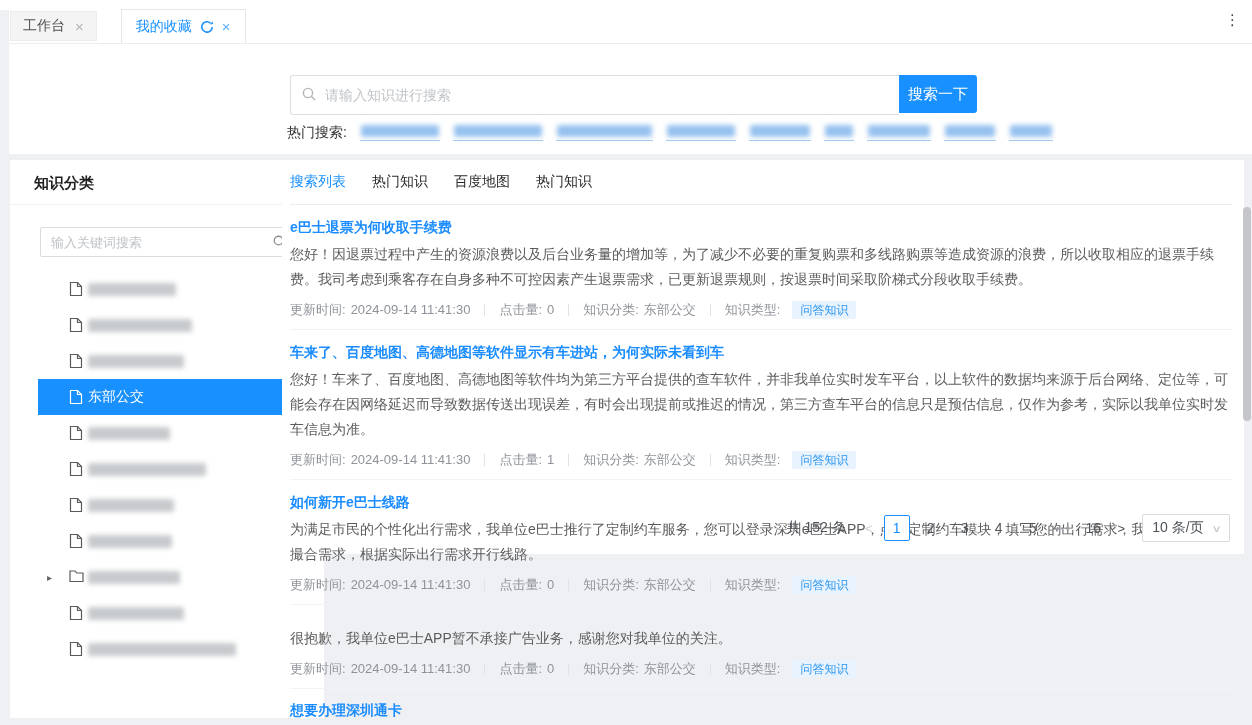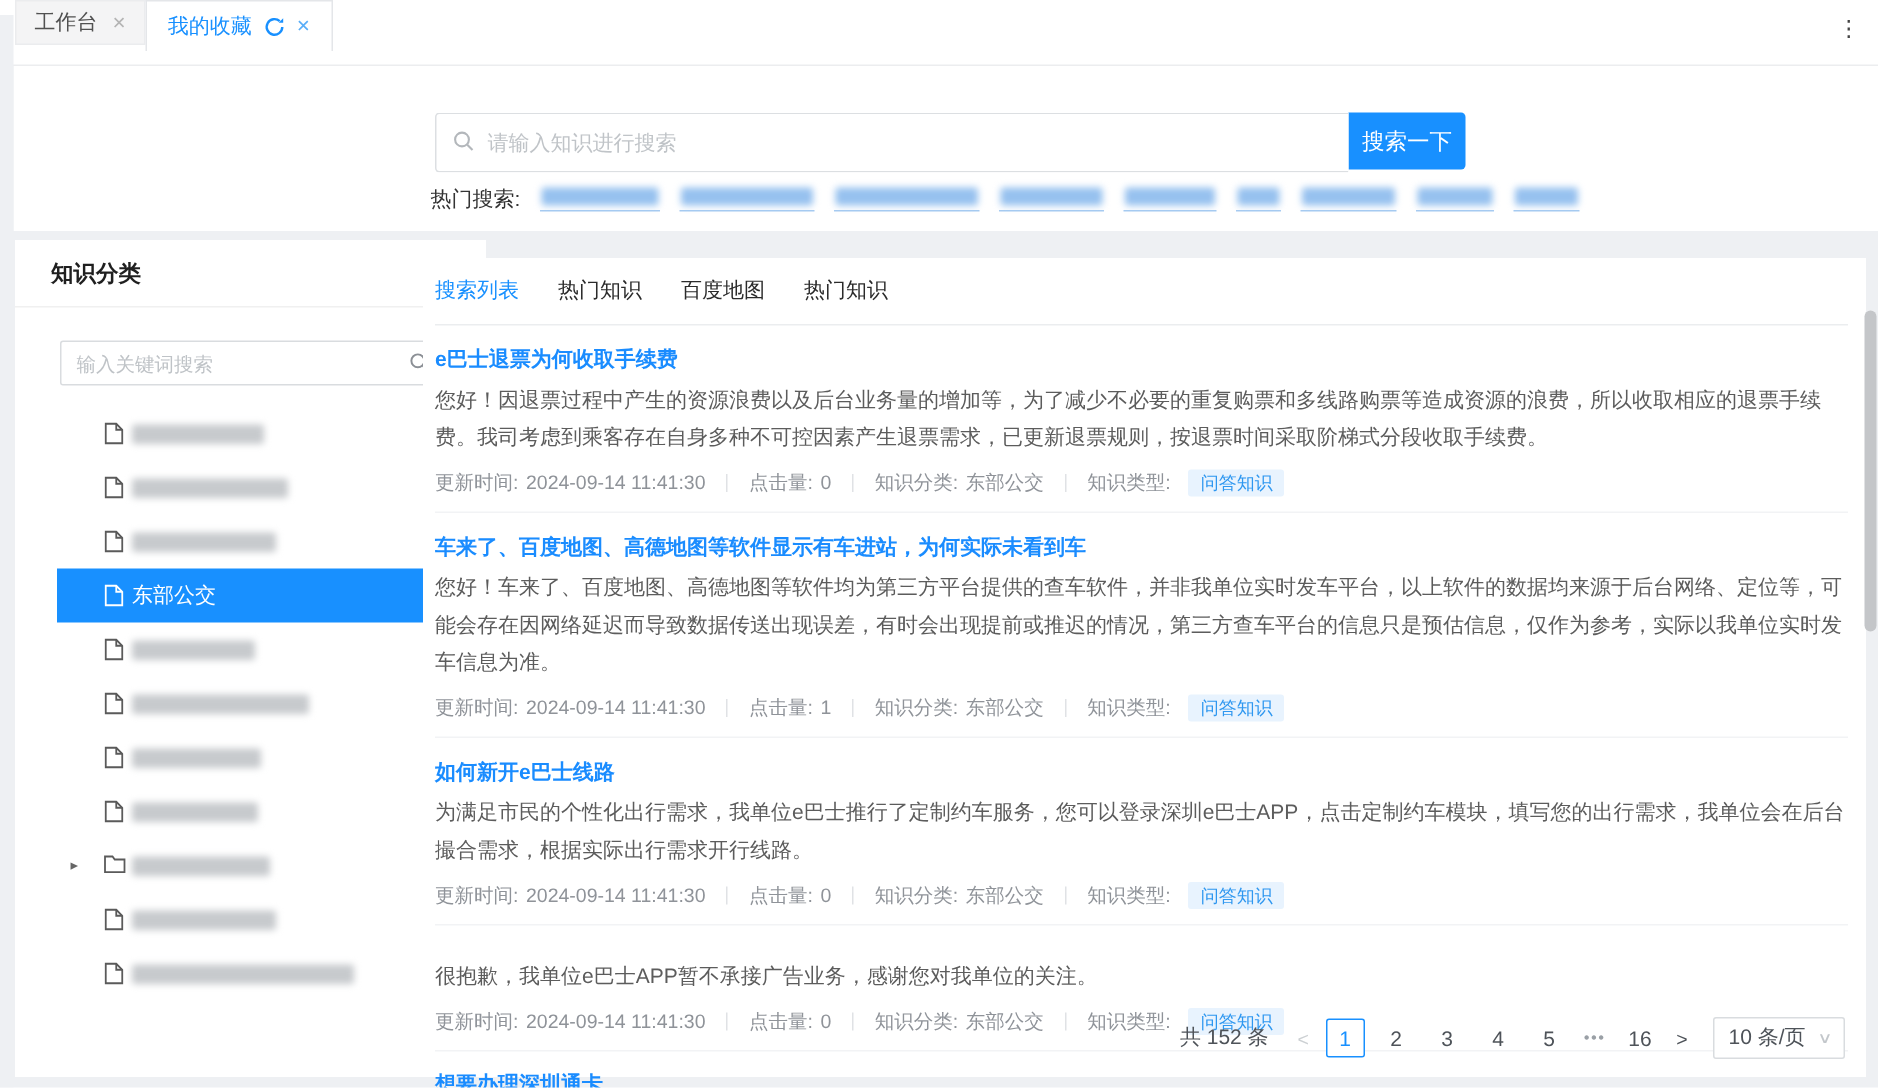--- a/index.html
+++ b/index.html
@@ -7,21 +7,21 @@
   body {
     position:relative;
     background:#eef0f3;
     font-family:"Liberation Sans","DejaVu Sans",sans-serif;
     color:#333;
   }
   
   .tabbar {
     position:absolute; top:0; left:0; right:0; height:44px;
     background:#fff; border-bottom:1px solid #ecedef;
-    display:flex; padding-left:10px;
+    display:flex; align-items:flex-end; padding-left:10px;gap:24px;
   }
   .tab { display:flex; align-items:center; font-size:14px; cursor:pointer; }
   .tab-inactive {
     height:30px; margin-bottom:2px; padding:0 12px; gap:10px;
     background:#f4f4f5; border:1px solid #ebecee; color:#515151;
   }
   .tab-active {
     height:34px; padding:0 14px; gap:8px;
     background:#fff; border:1px solid #e4e6e9; border-bottom:none; color:#1890ff;
   }
@@ -74,21 +74,21 @@
     position:relative; height:36px; display:flex; align-items:center;
     margin:0 28px; padding-left:50px; font-size:14px; color:#3a3a3a; cursor:pointer;
   }
   .tree-item.selected { background:#1890ff; color:#fff; }
   .tree-item .caret { position:absolute; left:9px; font-size:10px; color:#666; }
   .tree-item .node-icon { position:absolute; left:31px; top:10px; color:#5a5a5a; display:flex; }
   .tree-item.selected .node-icon { color:#fff; }
 
   
   .right-panel {
-    position:absolute; left:282px; right:8px; top:172px; height:546px;
+    position:absolute; left:282px; right:8px; top:160px; height:394px;
     background:#fff; padding:0 12px 0 8px;
   }
   .rp-tabs { height:45px; border-bottom:1px solid #ebedef; display:flex; align-items:center; }
   .rp-tab { margin-right:26px; font-size:14px; color:#2b2b2b; cursor:pointer; }
   .rp-tab.active { color:#1890ff; }
   .result-item { padding:14px 2px 10px 0; border-bottom:1px solid #f2f3f5; }
   .result-item.title-only { border-bottom:none; padding-top:13px; }
   .result-title { font-size:14px; font-weight:bold; color:#1a8cff; cursor:pointer; line-height:16px; }
   .result-body { margin-top:7px; font-size:14px; color:#5c5c5c; line-height:25px; }
   .result-meta { margin-top:9px; display:flex; align-items:center; font-size:13px; color:#8f9399; line-height:14px; }

